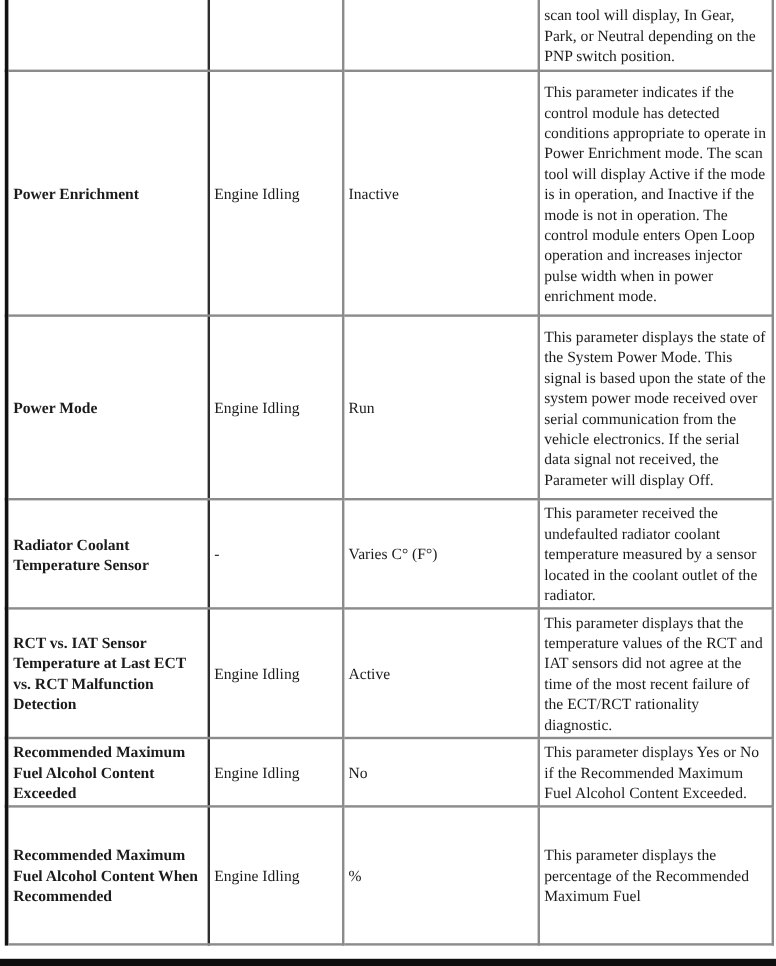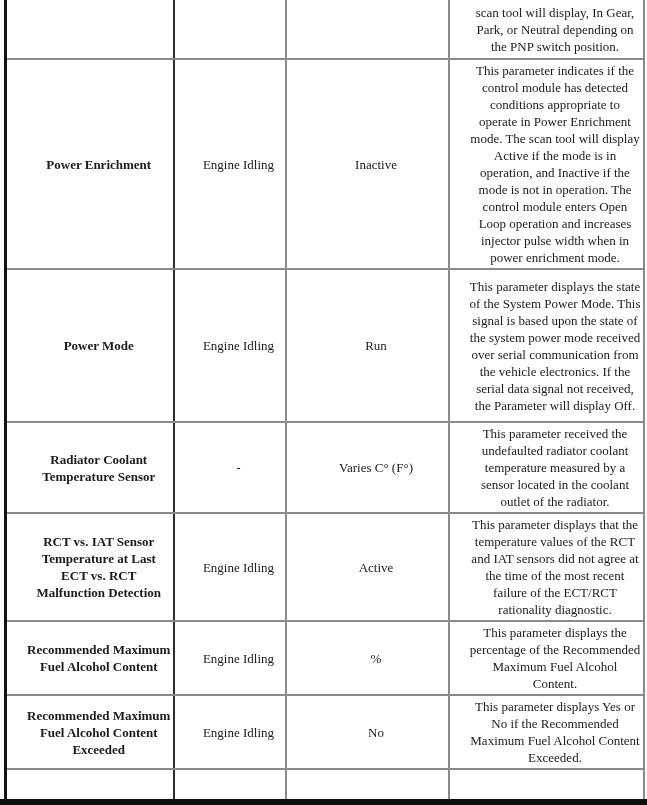--- a/index.html
+++ b/index.html
@@ -23,24 +23,23 @@
     width: 638px;
     border-collapse: collapse;
     table-layout: fixed;
     font-size: 13px;
     line-height: 17px;
     border-left: 3px solid #121212;
   }
   .param-table td {
     border: 2px solid #8b8b8b;
     vertical-align: middle;
-    padding: 2px 2px 2px 20px;
+    padding: 2px 2px 2px 4px;
     overflow: hidden;
     word-wrap: break-word;
-    text-align: center;
   }
   .param-table tr:first-child td {
     border-top: none;
   }
   .param-table td.col-parameter {
     border-left: none;
     border-right-color: #2e2e2e;
     font-weight: bold;
   }
   .bottom-crop-line {
@@ -87,26 +86,20 @@
           <td class="col-condition">-</td>
           <td class="col-value">Varies C° (F°)</td>
           <td class="col-description">This parameter received the undefaulted radiator coolant temperature measured by a sensor located in the coolant outlet of the radiator.</td>
         </tr>
         <tr style="height: 102px;">
           <td class="col-parameter">RCT vs. IAT Sensor Temperature at Last ECT vs. RCT Malfunction Detection</td>
           <td class="col-condition">Engine Idling</td>
           <td class="col-value">Active</td>
           <td class="col-description">This parameter displays that the temperature values of the RCT and IAT sensors did not agree at the time of the most recent failure of the ECT/RCT rationality diagnostic.</td>
         </tr>
-        <tr style="height: 71px;">
-          <td class="col-parameter">Recommended Maximum Fuel Alcohol Content</td>
-          <td class="col-condition">Engine Idling</td>
-          <td class="col-value">%</td>
-          <td class="col-description">This parameter displays the percentage of the Recommended Maximum Fuel Alcohol Content.</td>
-        </tr>
         <tr style="height: 54px;">
           <td class="col-parameter">Recommended Maximum Fuel Alcohol Content Exceeded</td>
           <td class="col-condition">Engine Idling</td>
           <td class="col-value">No</td>
           <td class="col-description">This parameter displays Yes or No if the Recommended Maximum Fuel Alcohol Content Exceeded.</td>
         </tr>
         <tr style="height: 115px;">
           <td class="col-parameter">Recommended Maximum Fuel Alcohol Content When Recommended</td>
           <td class="col-condition">Engine Idling</td>
           <td class="col-value">%</td>

